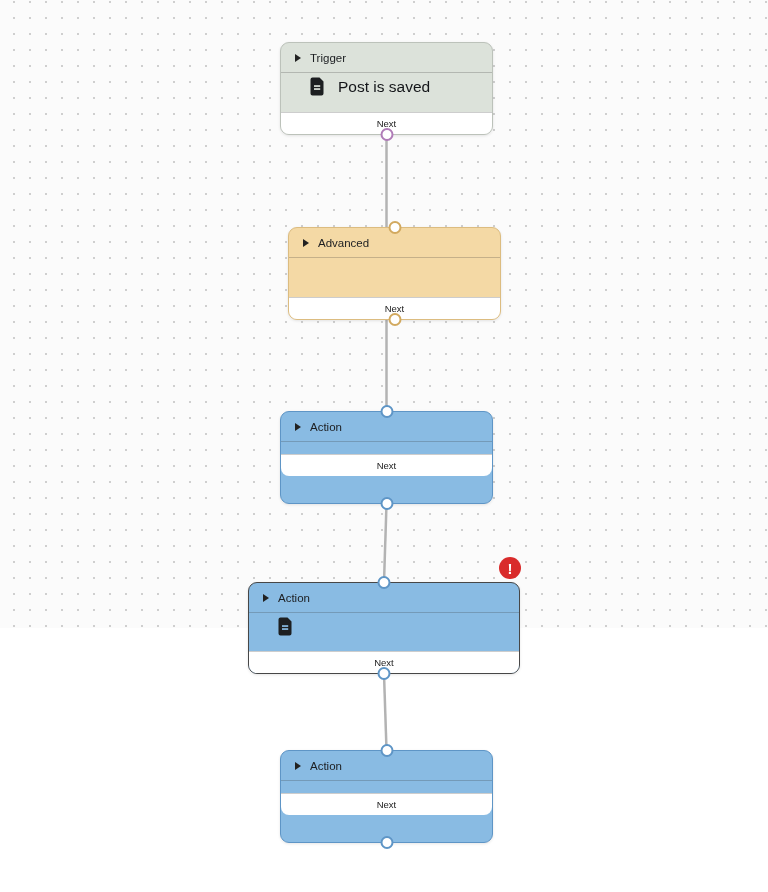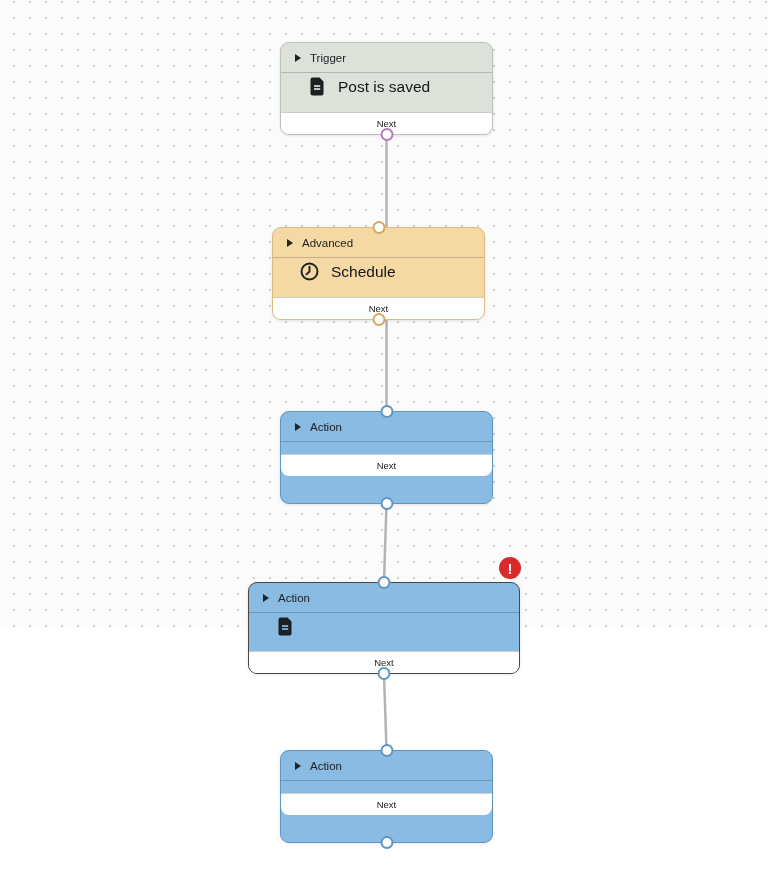--- a/index.html
+++ b/index.html
@@ -118,33 +118,24 @@
         </svg>
       </span>
       <span>Post is saved</span>
     </div>
     <div class="node__footer">
       <span>Next</span>
     </div>
     <span class="port port--out port--purple"></span>
   </div>
 
-  <div class="node node--advanced" style="left:272px; top:227px; width:213px; height:93px;justify-content:space-between;">
+  <div class="node node--advanced" style="left:288px; top:227px; width:213px; height:93px;justify-content:space-between;">
     <div class="node__header">
       <span class="tri"></span>
       <span>Advanced</span>
-    </div>
-    <div class="node__body">
-      <span class="icon">
-        <svg width="21" height="21" viewBox="0 0 21 21">
-          <circle cx="10.5" cy="10.5" r="8" fill="none" stroke="#1d1f21" stroke-width="1.9"></circle>
-          <path d="M10.5 5.6 V10.5 L7.4 13.4" fill="none" stroke="#1d1f21" stroke-width="1.9" stroke-linecap="round" stroke-linejoin="round"></path>
-        </svg>
-      </span>
-      <span>Schedule</span>
     </div>
     <div class="node__footer">
       <span>Next</span>
     </div>
     <span class="port port--in port--tan"></span>
     <span class="port port--out port--tan"></span>
   </div>
 
   <div class="node node--action" style="left:280px; top:411px; width:213px; height:93px;">
     <div class="node__header">

